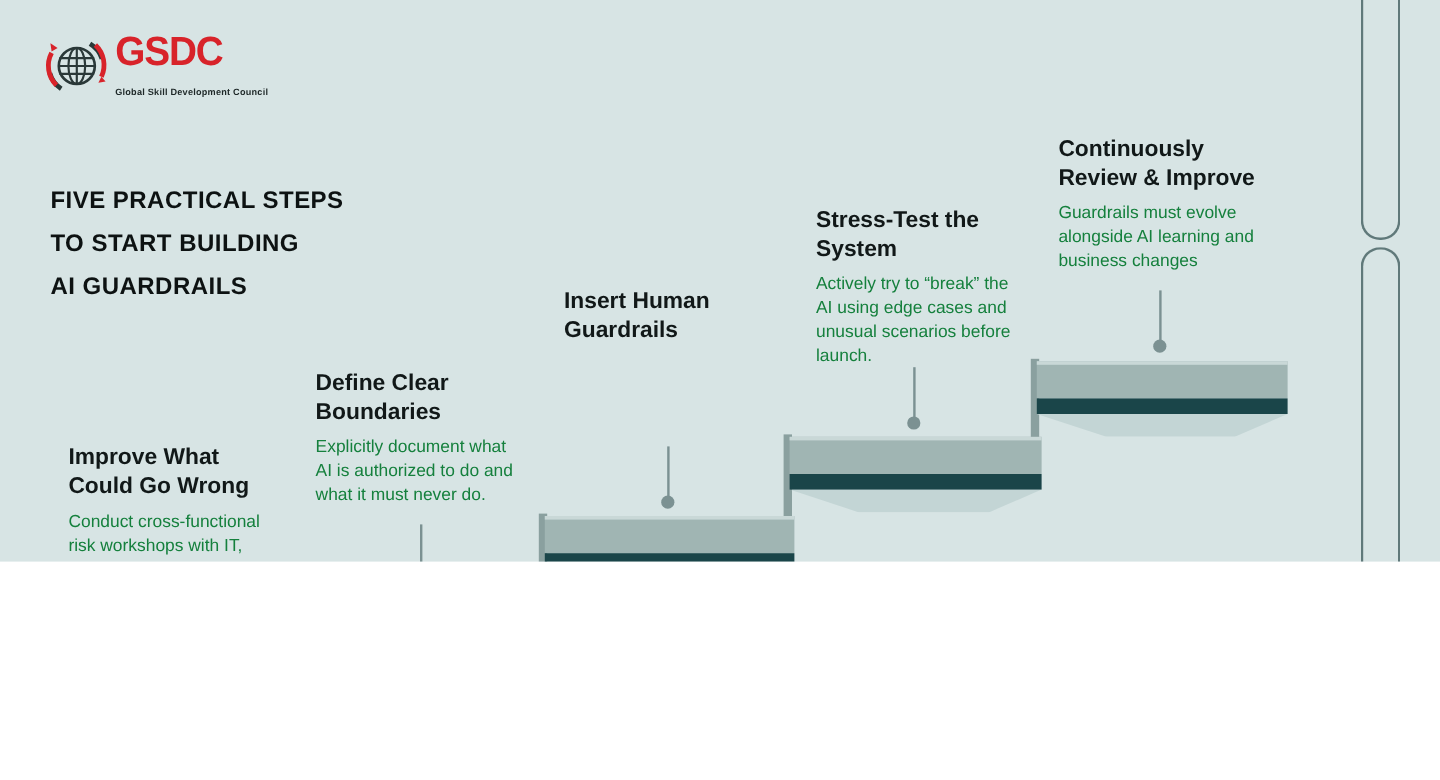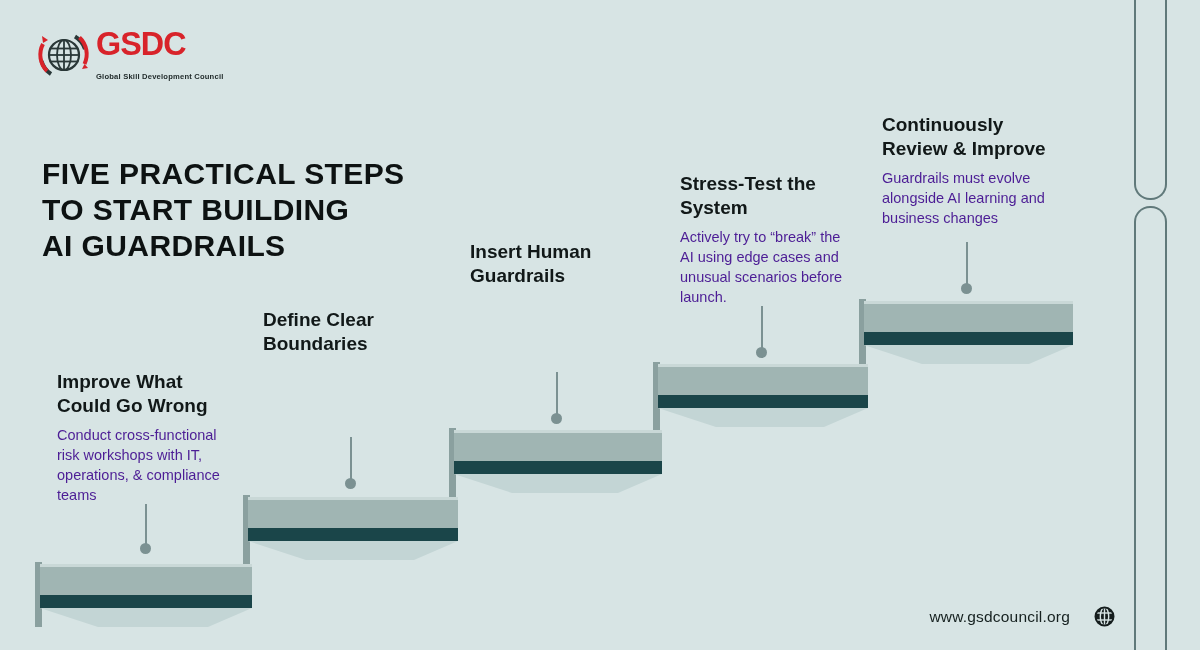--- a/index.html
+++ b/index.html
@@ -1,35 +1,35 @@
 <!DOCTYPE html>
 <html><head>
 <meta charset="utf-8">
 <style>
   html,body{margin:0;padding:0;}
   body{width:1200px;height:650px;overflow:hidden;font-family:"Liberation Sans",sans-serif;}
-  .canvas{position:relative;width:1200px;height:650px;background:#d7e4e4;overflow:hidden;}
+  .canvas{position:relative;width:1200px;height:468px;background:#d7e4e4;overflow:hidden;}
 
   
   .logo{position:absolute;left:36px;top:27px;display:flex;align-items:center;gap:6px;}
   .logo-text-col{display:flex;flex-direction:column;}
   .logo-brand{color:#d8232a;font-size:34px;font-weight:bold;line-height:30px;letter-spacing:-1px;transform:scaleX(.95);transform-origin:left;}
   .logo-tagline{color:#1d2727;font-size:7.6px;font-weight:bold;margin-top:14px;letter-spacing:.2px;text-align:right;}
 
   
-  .main-title{position:absolute;left:42px;top:136px;font-size:30px;line-height:36px;font-weight:bold;color:#0d1212;letter-spacing:.4px;white-space:pre-line;}
+  .main-title{position:absolute;left:42px;top:136px;font-size:20px;line-height:36px;font-weight:bold;color:#0d1212;letter-spacing:.4px;white-space:pre-line;}
 
   
   .slab{position:absolute;height:31px;background:#a0b5b3;border-top:3px solid #c9d8d7;box-sizing:border-box;}
   .band{position:absolute;height:13px;background:#1a4549;}
   .shadow{position:absolute;height:19px;background:#c3d5d5;clip-path:polygon(0 0,100% 0,calc(100% - 44px) 100%,58px 100%);}
   .riser{position:absolute;width:7px;background:#8aa09f;}
   .step-text{position:absolute;}
   .step-title{margin:0;font-size:19px;line-height:24px;font-weight:bold;color:#111818;white-space:pre-line;}
-  .step-desc{margin:7px 0 0 0;font-size:14.5px;line-height:20px;color:#4c1d95;white-space:pre-line;}
+  .step-desc{margin:7px 0 0 0;font-size:14.5px;line-height:20px;color:#15803d;white-space:pre-line;}
   .pin-line{position:absolute;width:2px;height:42px;background:#7b9192;}
   .pin-dot{position:absolute;width:11px;height:11px;border-radius:50%;background:#7b9192;}
 
   
   .s1 .step-text{left:57px;top:370px;width:210px;}
   .s1 .riser{left:35px;top:562px;height:65px;}
   .s1 .slab{left:40px;top:564px;width:212px;}
   .s1 .band{left:40px;top:595px;width:212px;}
   .s1 .shadow{left:40px;top:608px;width:212px;}
   .s1 .pin-line{left:145px;top:504px;}
@@ -123,20 +123,23 @@
     <div class="riser"></div>
     <div class="shadow"></div>
     <div class="slab"></div>
     <div class="band"></div>
   </div>
 
   <div class="step s2">
     <div class="step-text">
       <h3 class="step-title">Define Clear
 Boundaries</h3>
+      <p class="step-desc">Explicitly document what
+AI is authorized to do and
+what it must never do.</p>
     </div>
     <div class="pin-line"></div>
     <div class="pin-dot"></div>
     <div class="riser"></div>
     <div class="shadow"></div>
     <div class="slab"></div>
     <div class="band"></div>
   </div>
 
   <div class="step s3">

